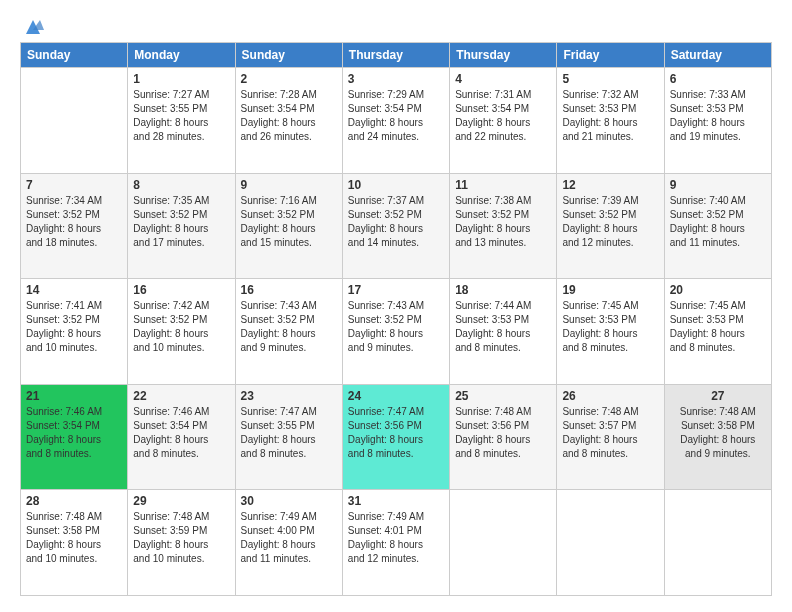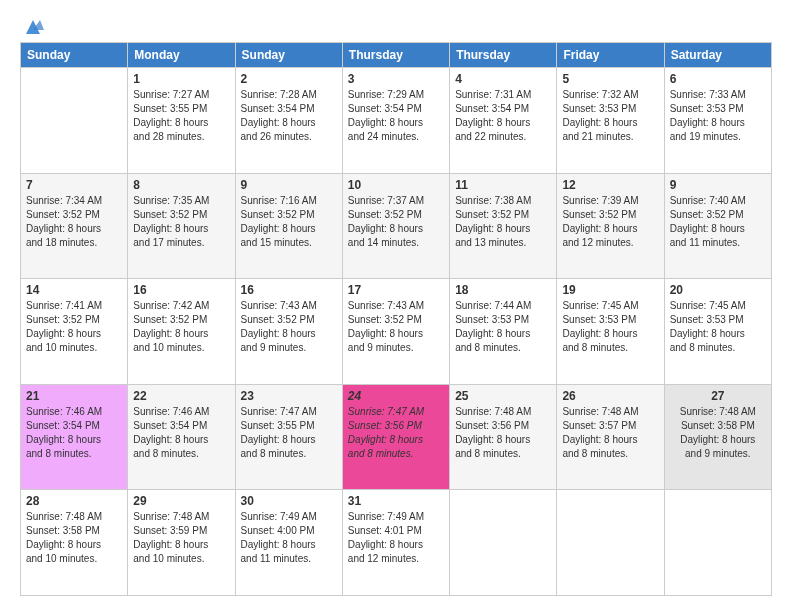--- a/index.html
+++ b/index.html
@@ -272,42 +272,42 @@
           </td>
           <td>
             <span class="day-number">20</span>
             <div class="day-info" style="white-space: pre-line;">Sunrise: 7:45 AM
 Sunset: 3:53 PM
 Daylight: 8 hours
 and 8 minutes.</div>
           </td>
         </tr>
         <tr>
-          <td style="background-color: #f0abfc;">
+          <td style="background-color: #22c55e;">
             <span class="day-number">21</span>
             <div class="day-info" style="white-space: pre-line;">Sunrise: 7:46 AM
 Sunset: 3:54 PM
 Daylight: 8 hours
 and 8 minutes.</div>
           </td>
           <td style="background-color: rgb(245, 245, 245);">
             <span class="day-number">22</span>
             <div class="day-info" style="white-space: pre-line;">Sunrise: 7:46 AM
 Sunset: 3:54 PM
 Daylight: 8 hours
 and 8 minutes.</div>
           </td>
           <td style="background-color: rgb(245, 245, 245);">
             <span class="day-number">23</span>
             <div class="day-info" style="white-space: pre-line;">Sunrise: 7:47 AM
 Sunset: 3:55 PM
 Daylight: 8 hours
 and 8 minutes.</div>
           </td>
-          <td style="background-color: #ec4899; font-style: italic;">
+          <td style="background-color: #5eead4;">
             <span class="day-number">24</span>
             <div class="day-info" style="white-space: pre-line;">Sunrise: 7:47 AM
 Sunset: 3:56 PM
 Daylight: 8 hours
 and 8 minutes.</div>
           </td>
           <td style="background-color: rgb(245, 245, 245);">
             <span class="day-number">25</span>
             <div class="day-info" style="white-space: pre-line;">Sunrise: 7:48 AM
 Sunset: 3:56 PM

